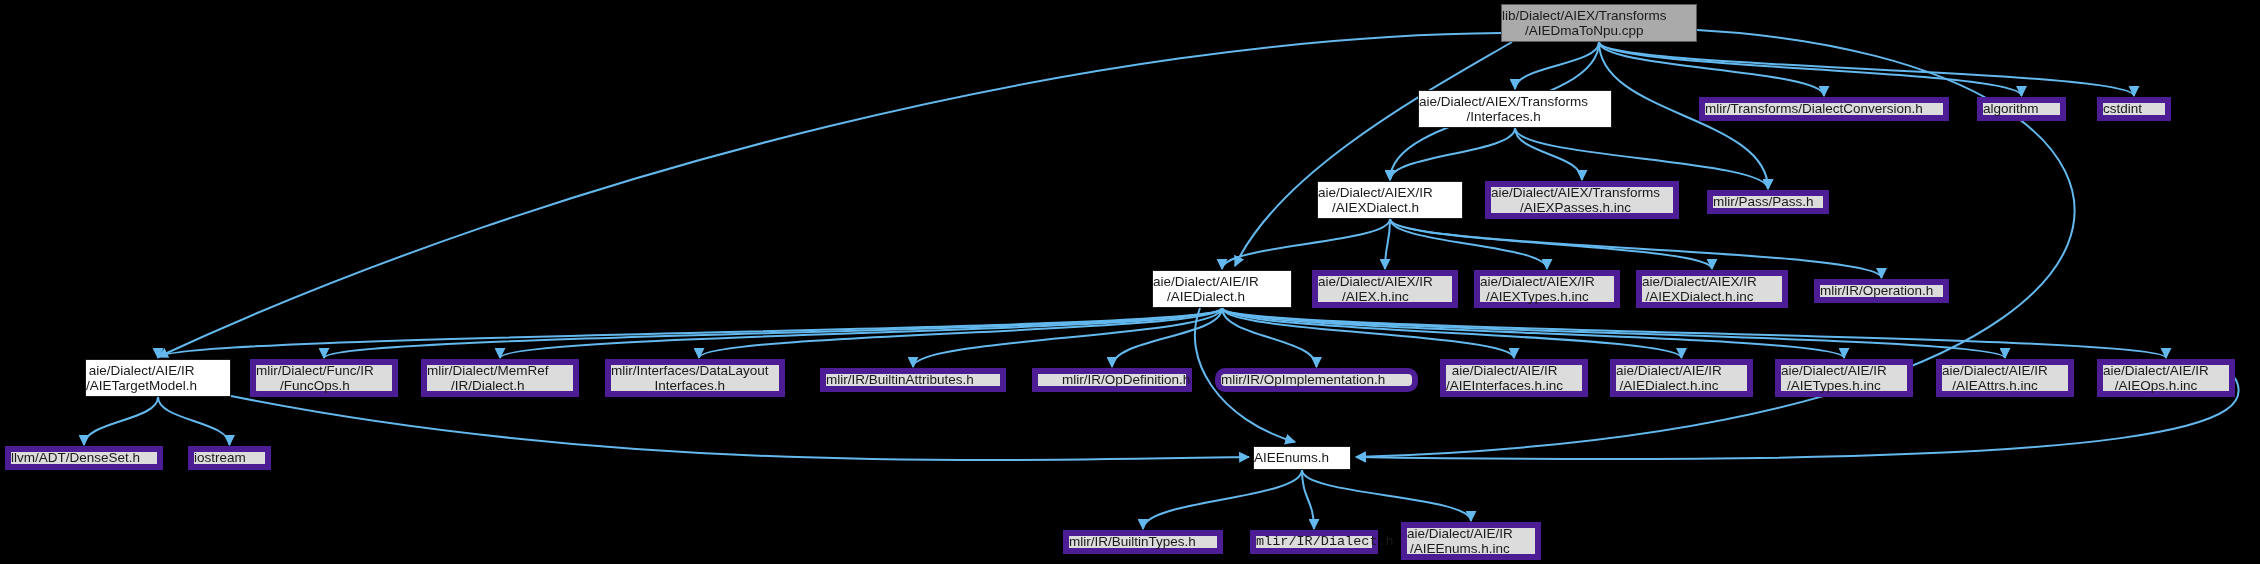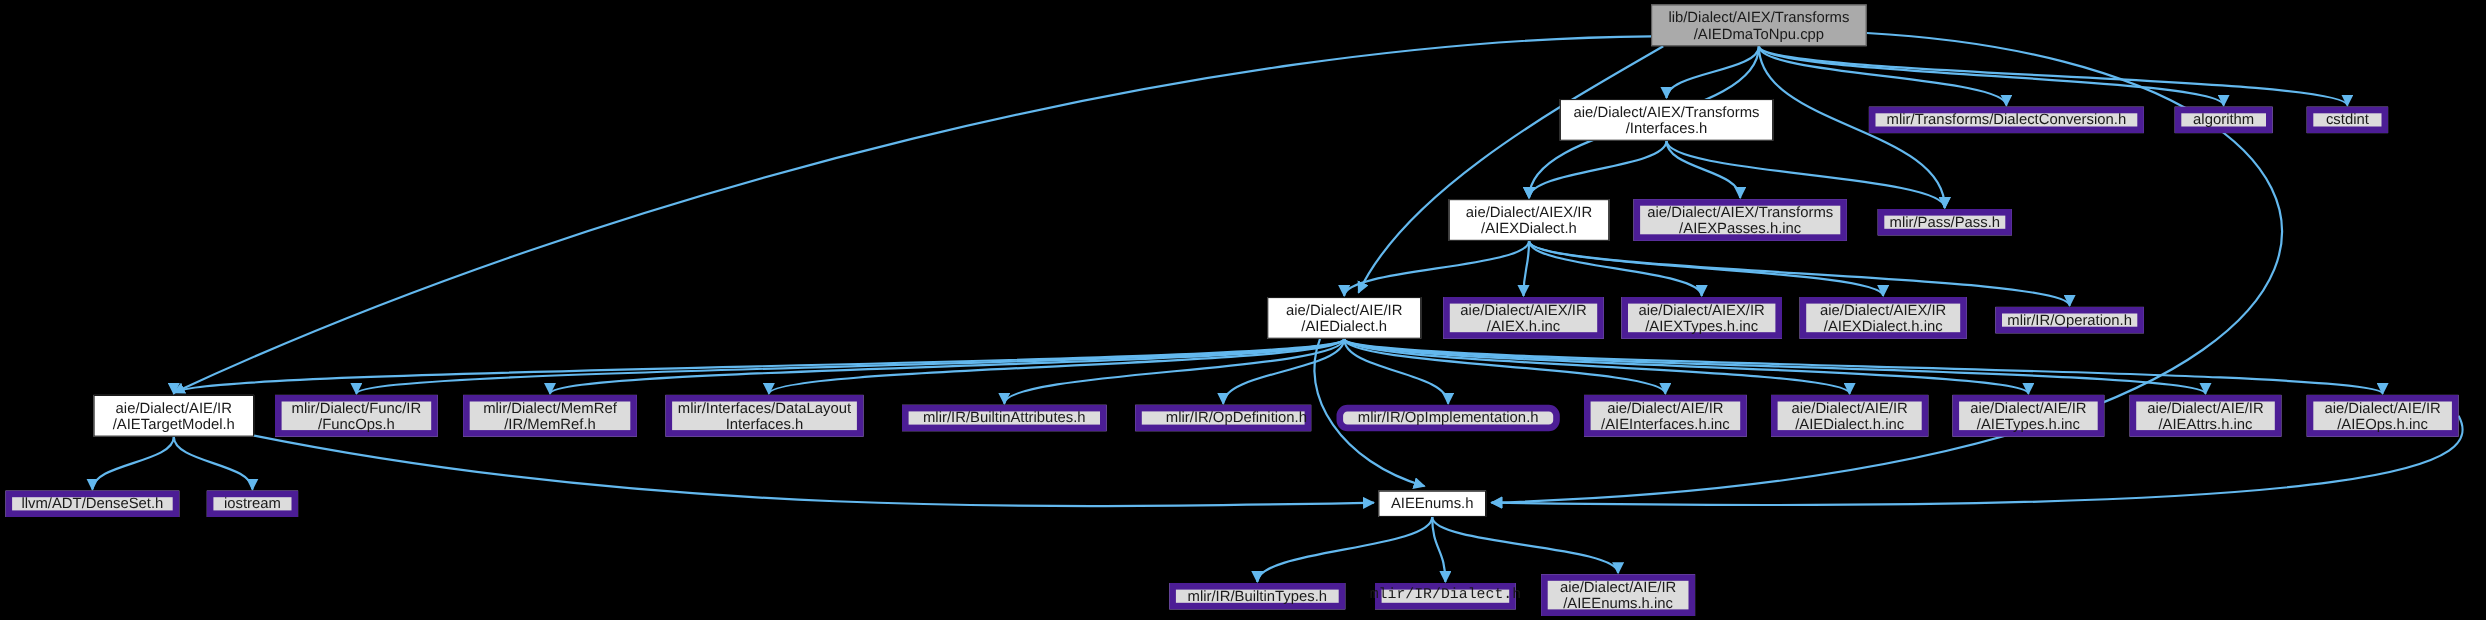--- a/index.html
+++ b/index.html
@@ -1,20 +1,20 @@
 <!DOCTYPE html>
 <html><head>
 <meta charset="utf-8">
 <style>
   html,body{margin:0;padding:0;background:#000;}
   #canvas{position:relative;width:2260px;height:564px;background:#000;overflow:hidden;
           font-family:"Liberation Sans", sans-serif;}
   svg.edges{position:absolute;left:0;top:0;width:2260px;height:564px;}
   .node{position:absolute;box-sizing:border-box;
-        display:flex;align-items:center;justify-content:center;
+        display:flex;align-items:center;
         text-align:center;color:#1a1a1a;line-height:1.12;
         font-size:13.5px;white-space:pre;}
   .node.gray{background:#dcdcdc;border:6px solid #4c1d95;}
   .node.white{background:#fff;border:1.5px solid #1a1a1a;}
   .node.root{background:#aaaaaa;border:1.5px solid #5a5a5a;}
   .node span{display:block;}
 </style>
 </head>
 <body>
 
@@ -74,21 +74,21 @@
       <div class="node white" style="left: 1317px; top: 181px; width: 146px; height: 38px;"><div><span>aie/Dialect/AIEX/IR</span><span>/AIEXDialect.h</span></div></div>
       <div class="node gray" style="left: 1485px; top: 181px; width: 194px; height: 38px;"><div><span>aie/Dialect/AIEX/Transforms</span><span>/AIEXPasses.h.inc</span></div></div>
       <div class="node gray" style="left: 1707px; top: 190px; width: 122px; height: 24px;"><div><span>mlir/Pass/Pass.h</span></div></div>
       <div class="node white" style="left: 1152px; top: 270px; width: 140px; height: 38px;"><div><span>aie/Dialect/AIE/IR</span><span>/AIEDialect.h</span></div></div>
       <div class="node gray" style="left: 1312px; top: 270px; width: 146px; height: 38px;"><div><span>aie/Dialect/AIEX/IR</span><span>/AIEX.h.inc</span></div></div>
       <div class="node gray" style="left: 1474px; top: 270px; width: 146px; height: 38px;"><div><span>aie/Dialect/AIEX/IR</span><span>/AIEXTypes.h.inc</span></div></div>
       <div class="node gray" style="left: 1636px; top: 270px; width: 152px; height: 38px;"><div><span>aie/Dialect/AIEX/IR</span><span>/AIEXDialect.h.inc</span></div></div>
       <div class="node gray" style="left: 1814px; top: 279px; width: 135px; height: 24px;"><div><span>mlir/IR/Operation.h</span></div></div>
       <div class="node white" style="left: 85px; top: 359px; width: 146px; height: 38px;"><div><span>aie/Dialect/AIE/IR</span><span>/AIETargetModel.h</span></div></div>
       <div class="node gray" style="left: 250px; top: 359px; width: 148px; height: 38px;"><div><span>mlir/Dialect/Func/IR</span><span>/FuncOps.h</span></div></div>
-      <div class="node gray" style="left: 421px; top: 359px; width: 158px; height: 38px;"><div><span>mlir/Dialect/MemRef</span><span>/IR/MemRef.h</span></div></div>
+      <div class="node gray" style="left: 421px; top: 359px; width: 158px; height: 38px;"><div><span>mlir/Dialect/MemRef</span><span>/IR/Dialect.h</span></div></div>
       <div class="node gray" style="left: 605px; top: 359px; width: 180px; height: 38px;"><div><span>mlir/Interfaces/DataLayout</span><span>Interfaces.h</span></div></div>
       <div class="node gray" style="left: 820px; top: 368px; width: 186px; height: 24px;"><div><span>mlir/IR/BuiltinAttributes.h</span></div></div>
       <div class="node gray" style="left: 1032px; top: 368px; width: 160px; height: 24px; padding-left: 24px;"><div><span>mlir/IR/OpDefinition.h</span></div></div>
       <div class="node gray" style="left: 1215px; top: 368px; width: 203px; height: 24px; border-radius: 10px;"><div><span>mlir/IR/OpImplementation.h</span></div></div>
       <div class="node gray" style="left: 1440px; top: 359px; width: 148px; height: 38px;"><div><span>aie/Dialect/AIE/IR</span><span>/AIEInterfaces.h.inc</span></div></div>
       <div class="node gray" style="left: 1610px; top: 359px; width: 143px; height: 38px;"><div><span>aie/Dialect/AIE/IR</span><span>/AIEDialect.h.inc</span></div></div>
       <div class="node gray" style="left: 1775px; top: 359px; width: 138px; height: 38px;"><div><span>aie/Dialect/AIE/IR</span><span>/AIETypes.h.inc</span></div></div>
       <div class="node gray" style="left: 1936px; top: 359px; width: 138px; height: 38px;"><div><span>aie/Dialect/AIE/IR</span><span>/AIEAttrs.h.inc</span></div></div>
       <div class="node gray" style="left: 2097px; top: 359px; width: 138px; height: 38px;"><div><span>aie/Dialect/AIE/IR</span><span>/AIEOps.h.inc</span></div></div>
       <div class="node gray" style="left: 5px; top: 446px; width: 158px; height: 24px;"><div><span>llvm/ADT/DenseSet.h</span></div></div>

